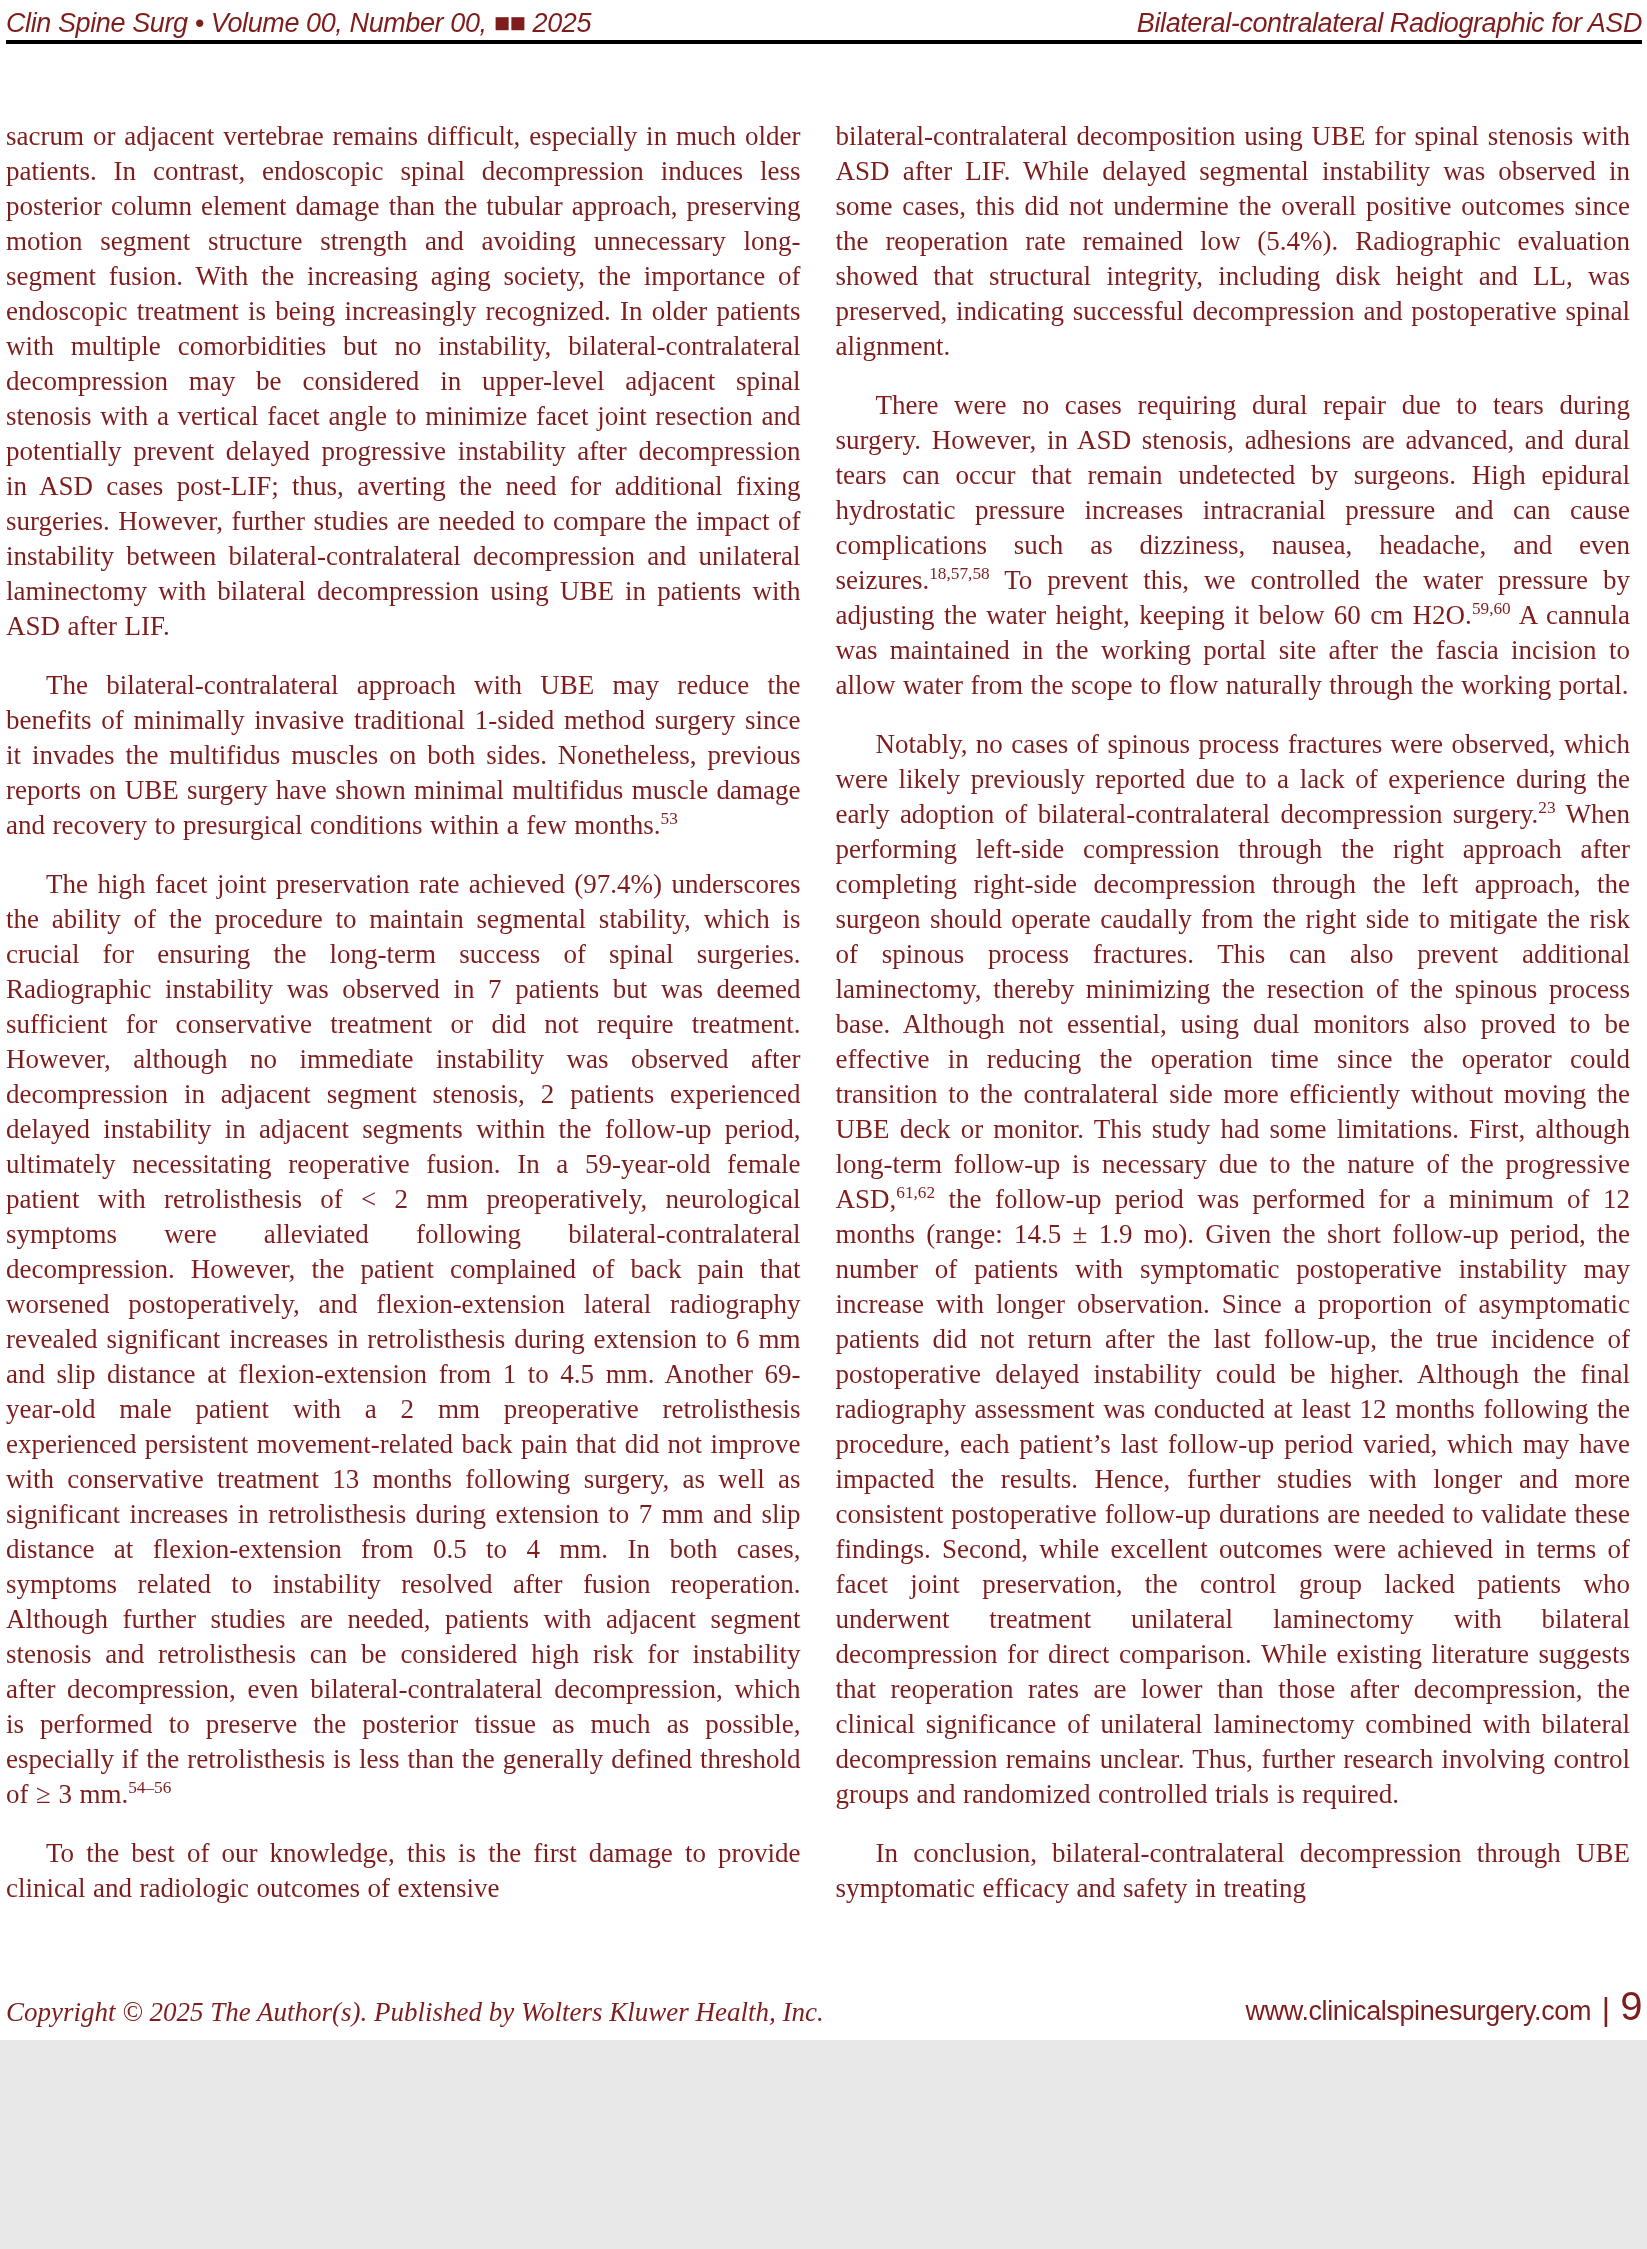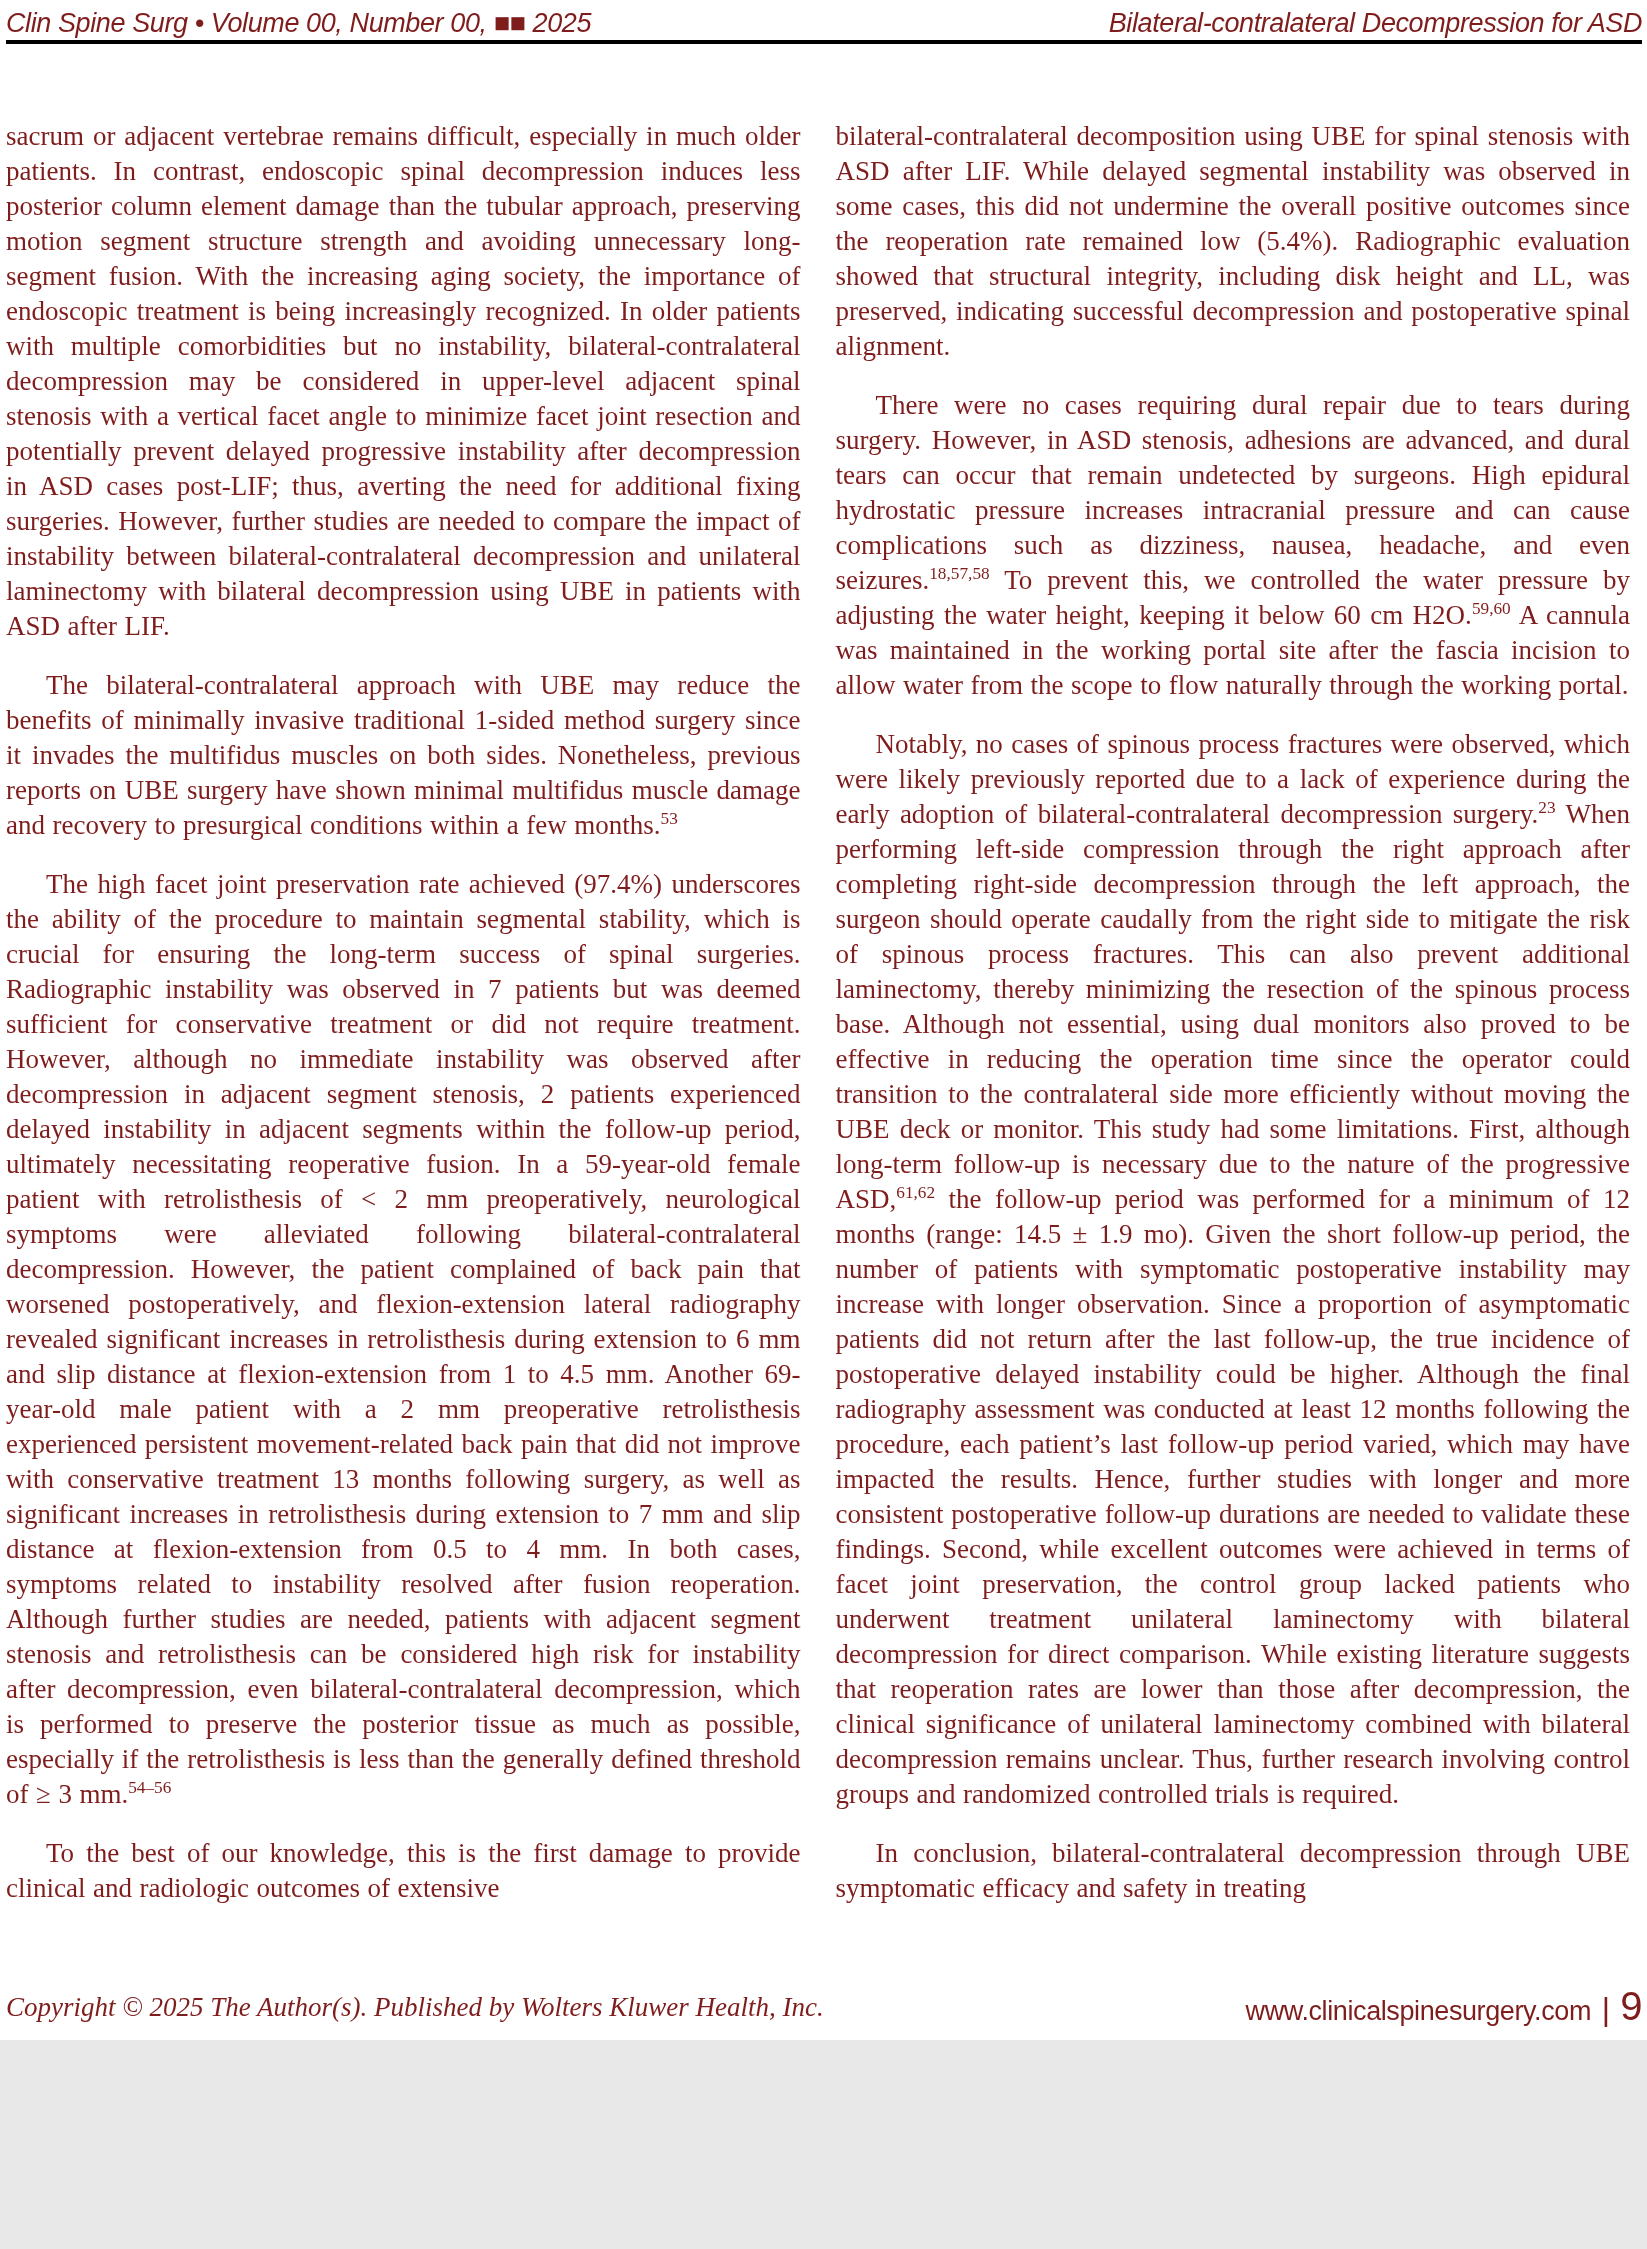--- a/index.html
+++ b/index.html
@@ -56,21 +56,21 @@
     line-height: 0;
     vertical-align: super;
     letter-spacing: 0;
   }
   
   .page-footer {
     position: absolute;
     left: 6px; right: 6px; bottom: 12px;
     display: flex;
     justify-content: space-between;
-    align-items: center;
+    align-items: flex-end;
     white-space: nowrap;
     margin-top: 28px;
   }
   .footer-copyright {
     font-family: "Liberation Serif", serif;
     font-style: italic;
     font-size: 27px;
   }
   .footer-right {
     font-family: "Liberation Sans", sans-serif;
@@ -82,21 +82,21 @@
   .footer-sep { margin: 0 10.6px; font-size: 32px; font-weight: 300; }
   .footer-pagenum { font-size: 40px; line-height: 1; }
 </style>
 </head>
 <body>
 
 <div class="page">
 
   <header class="running-head">
     <div class="header-left">Clin Spine Surg • Volume 00, Number 00, ■■ 2025</div>
-    <div class="header-right">Bilateral-contralateral Decompression for ASD</div>
+    <div class="header-right">Bilateral-contralateral Radiographic for ASD</div>
   </header>
 
   <div class="header-rule"></div>
 
   <main class="columns">
     <div class="column" id="col-left">
         <p class="para">sacrum or adjacent vertebrae remains difficult, especially in much older patients. In contrast, endoscopic spinal decompression induces less posterior column element damage than the tubular approach, preserving motion segment structure strength and avoiding unnecessary long-segment fusion. With the increasing aging society, the importance of endoscopic treatment is being increasingly recognized. In older patients with multiple comorbidities but no instability, bilateral-contralateral decompression may be considered in upper-level adjacent spinal stenosis with a vertical facet angle to minimize facet joint resection and potentially prevent delayed progressive instability after decompression in ASD cases post-LIF; thus, averting the need for additional fixing surgeries. However, further studies are needed to compare the impact of instability between bilateral-contralateral decompression and unilateral laminectomy with bilateral decompression using UBE in patients with ASD after LIF.</p>
         <p class="para indent">The bilateral-contralateral approach with UBE may reduce the benefits of minimally invasive traditional 1-sided method surgery since it invades the multifidus muscles on both sides. Nonetheless, previous reports on UBE surgery have shown minimal multifidus muscle damage and recovery to presurgical conditions within a few months.<sup>53</sup></p>
         <p class="para indent">The high facet joint preservation rate achieved (97.4%) underscores the ability of the procedure to maintain segmental stability, which is crucial for ensuring the long-term success of spinal surgeries. Radiographic instability was observed in 7 patients but was deemed sufficient for conservative treatment or did not require treatment. However, although no immediate instability was observed after decompression in adjacent segment stenosis, 2 patients experienced delayed instability in adjacent segments within the follow-up period, ultimately necessitating reoperative fusion. In a 59-year-old female patient with retrolisthesis of &lt; 2 mm preoperatively, neurological symptoms were alleviated following bilateral-contralateral decompression. However, the patient complained of back pain that worsened postoperatively, and flexion-extension lateral radiography revealed significant increases in retrolisthesis during extension to 6 mm and slip distance at flexion-extension from 1 to 4.5 mm. Another 69-year-old male patient with a 2 mm preoperative retrolisthesis experienced persistent movement-related back pain that did not improve with conservative treatment 13 months following surgery, as well as significant increases in retrolisthesis during extension to 7 mm and slip distance at flexion-extension from 0.5 to 4 mm. In both cases, symptoms related to instability resolved after fusion reoperation. Although further studies are needed, patients with adjacent segment stenosis and retrolisthesis can be considered high risk for instability after decompression, even bilateral-contralateral decompression, which is performed to preserve the posterior tissue as much as possible, especially if the retrolisthesis is less than the generally defined threshold of ≥ 3 mm.<sup>54–56</sup></p>
         <p class="para indent">To the best of our knowledge, this is the first damage to provide clinical and radiologic outcomes of extensive</p>

